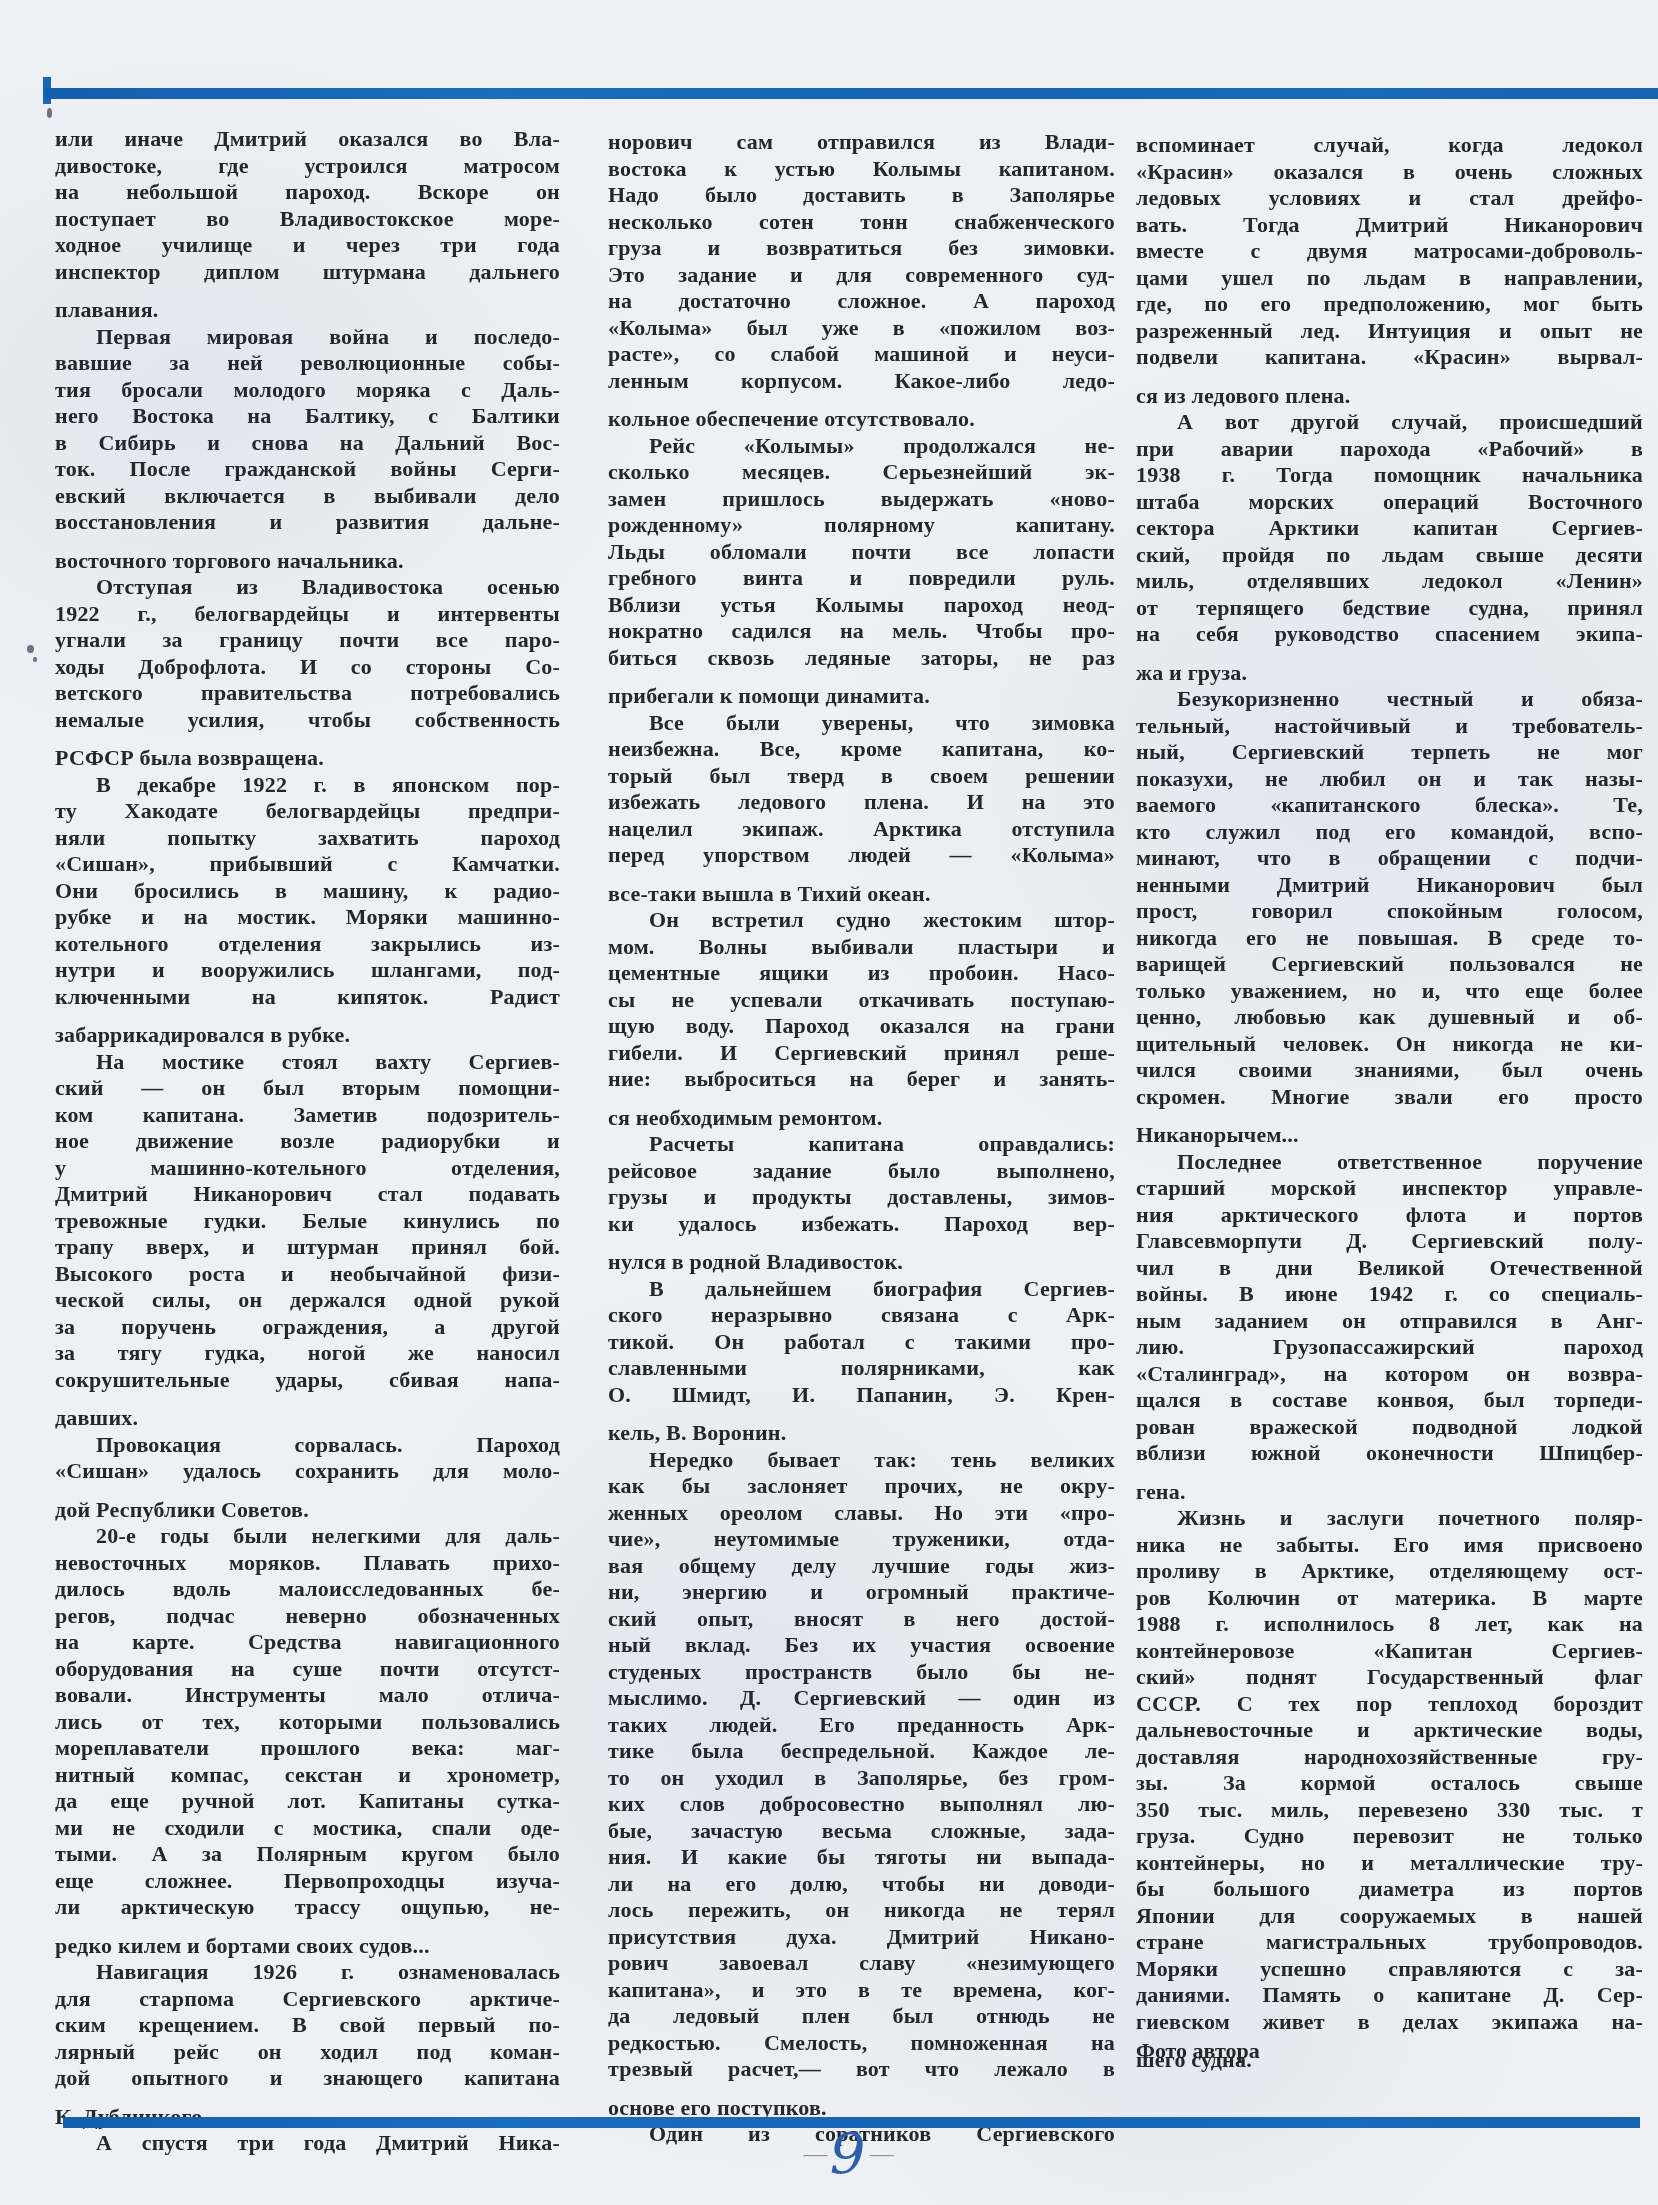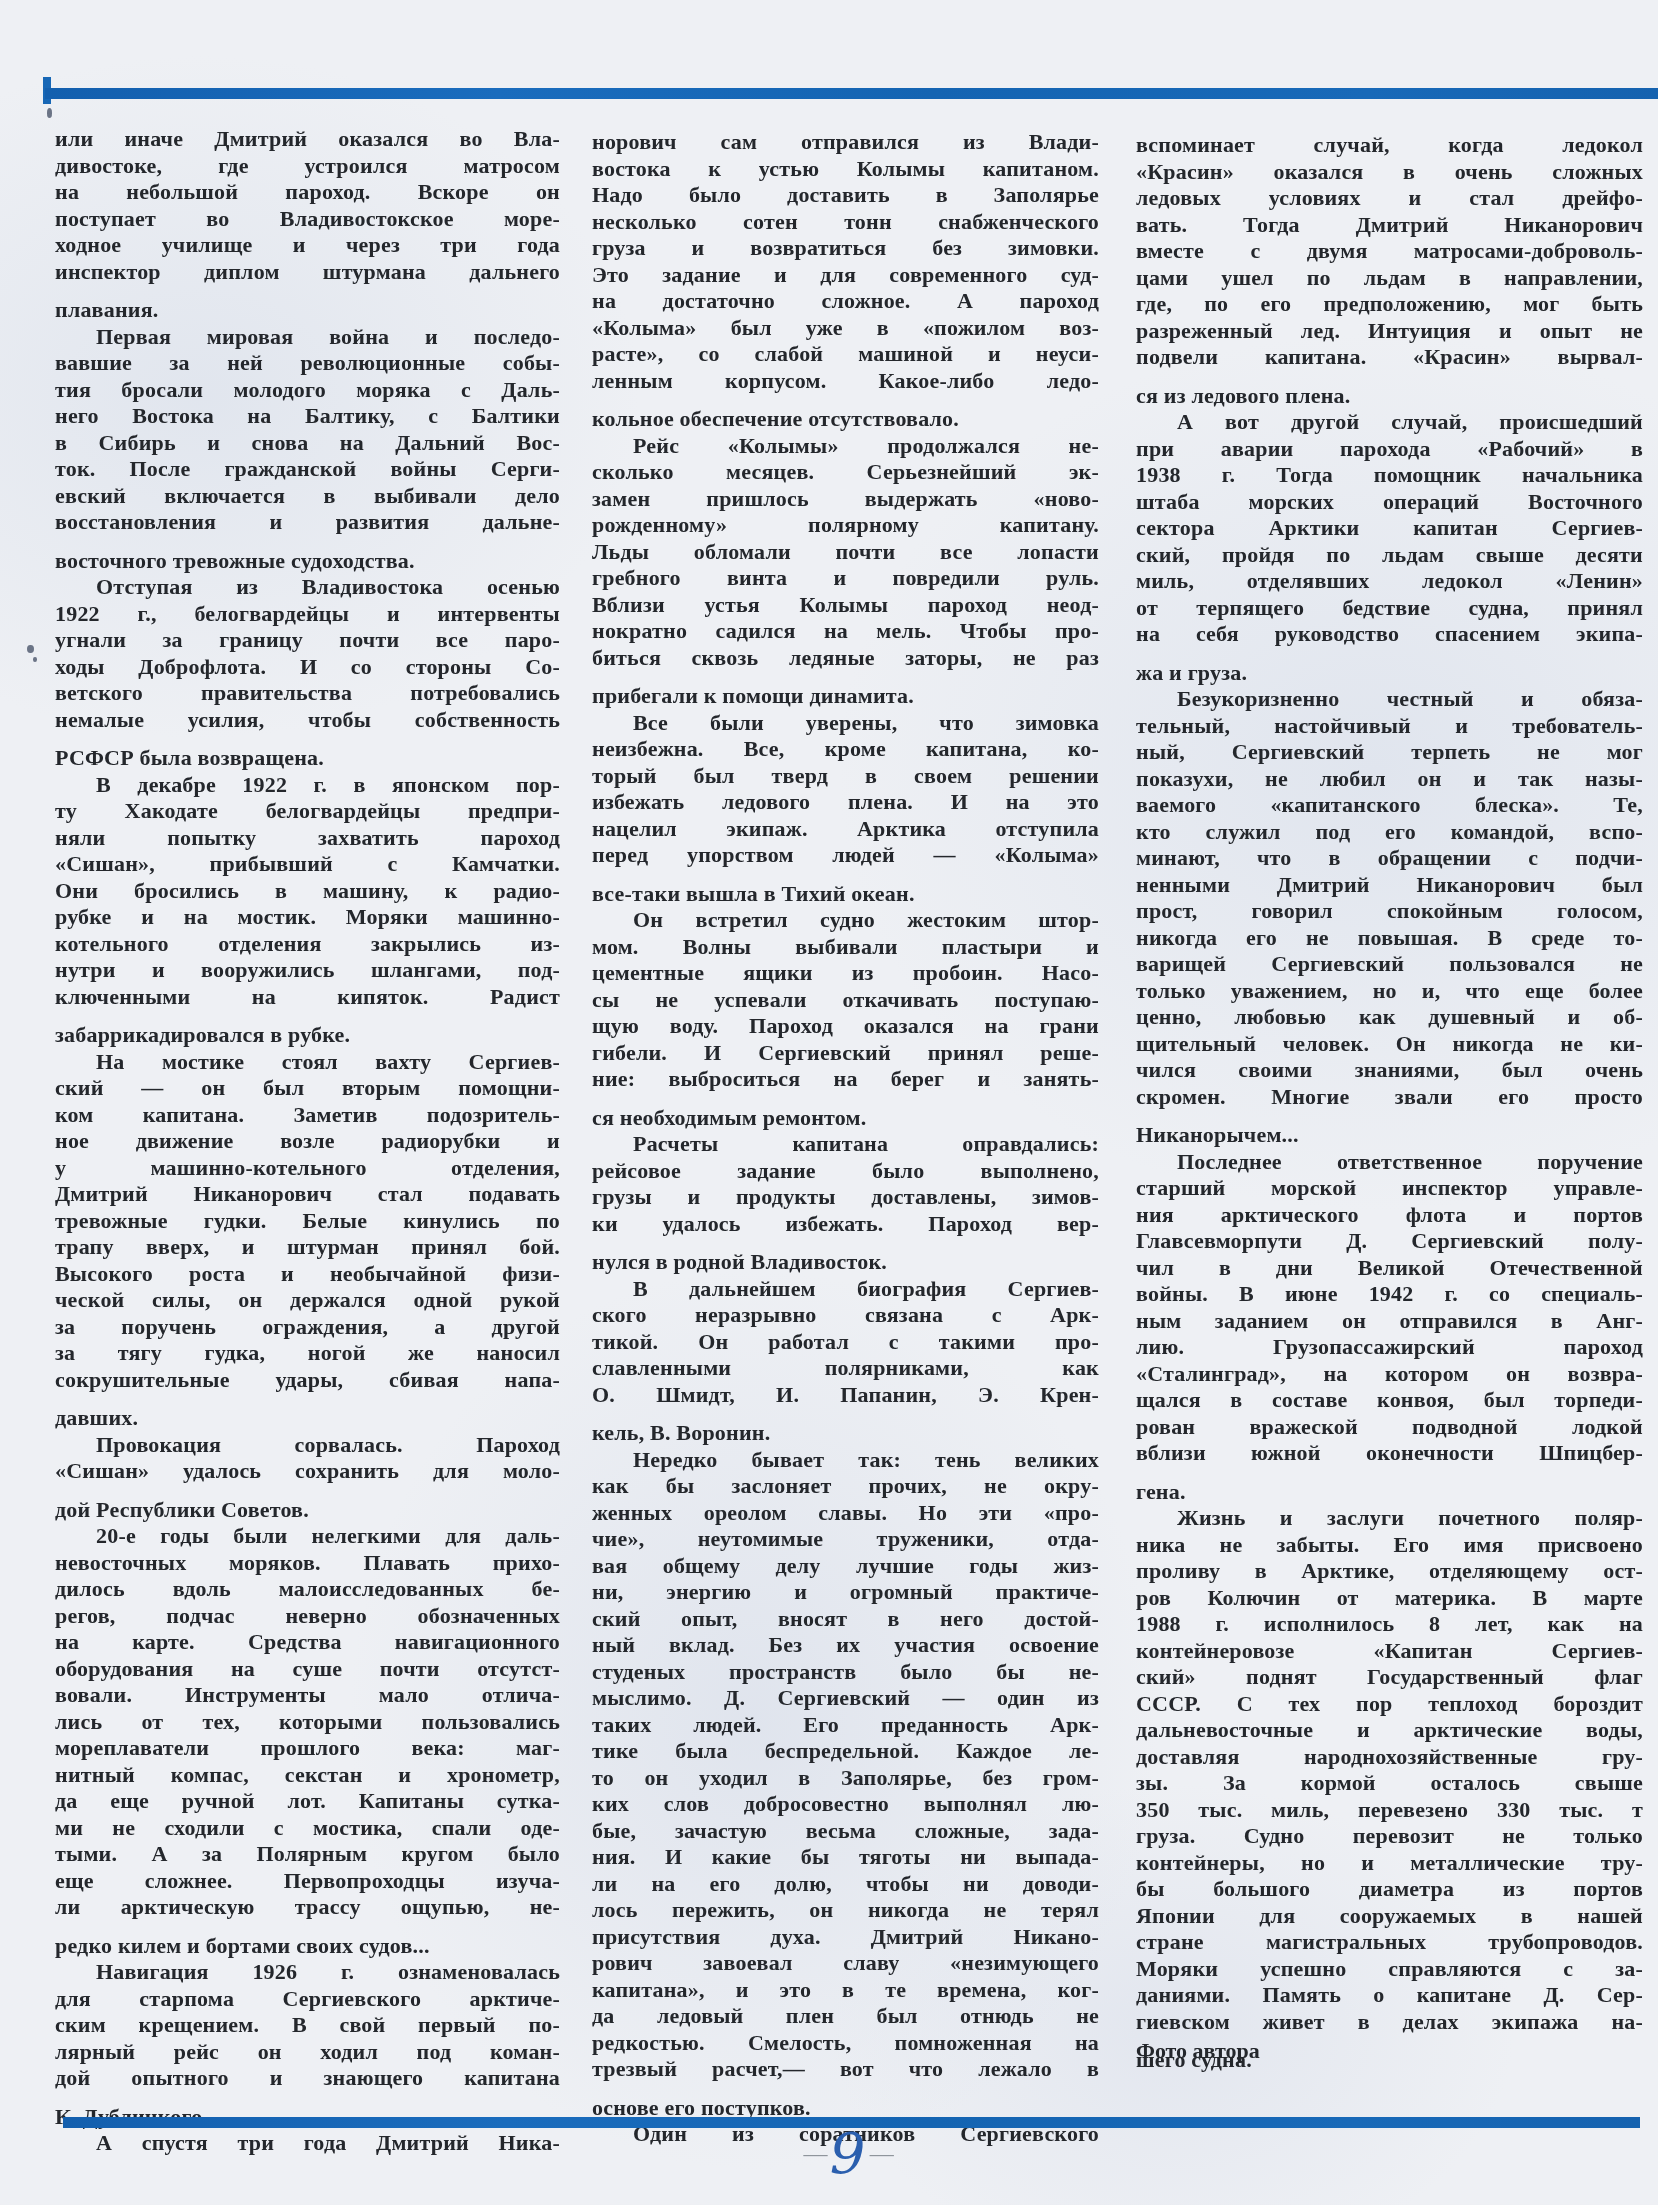--- a/index.html
+++ b/index.html
@@ -27,21 +27,21 @@
   .speck.s3{left:33px;top:657px;width:3.8px;height:4.5px;}
   .col{
     position:absolute;
     color:#24272c;
     font-weight:700;
     font-size:22px;
     line-height:26.5px;
     letter-spacing:0.2px;
   }
   .col.c1{left:55px;top:126px;width:505px;}
-  .col.c2{left:592px;top:129px;width:507px;}
+  .col.c2{left:608px;top:129px;width:507px;}
   .col.c3{left:1136px;top:132px;width:507px;}
   .line{text-align:justify;text-align-last:justify;}
   .line.last{text-align-last:left;margin-top:12px;}
   .line.ind{text-indent:41px;}
   .photo-credit{
     position:absolute;left:1136px;top:2038px;width:481px;
     text-align:left;color:#24272c;font-weight:700;font-size:22px;
   }
   .pagenum{
     position:absolute;left:18px;top:2126px;width:1659px;
@@ -76,21 +76,21 @@
       <div class="line">инспектор диплом штурмана дальнего</div>
       <div class="line last">плавания.</div>
       <div class="line ind">Первая мировая война и последо-</div>
       <div class="line">вавшие за ней революционные собы-</div>
       <div class="line">тия бросали молодого моряка с Даль-</div>
       <div class="line">него Востока на Балтику, с Балтики</div>
       <div class="line">в Сибирь и снова на Дальний Вос-</div>
       <div class="line">ток. После гражданской войны Серги-</div>
       <div class="line">евский включается в выбивали дело</div>
       <div class="line">восстановления и развития дальне-</div>
-      <div class="line last">восточного тревожные судоходства.</div>
+      <div class="line last">восточного торгового начальника.</div>
       <div class="line ind">Отступая из Владивостока осенью</div>
       <div class="line">1922 г., белогвардейцы и интервенты</div>
       <div class="line">угнали за границу почти все паро-</div>
       <div class="line">ходы Доброфлота. И со стороны Со-</div>
       <div class="line">ветского правительства потребовались</div>
       <div class="line">немалые усилия, чтобы собственность</div>
       <div class="line last">РСФСР была возвращена.</div>
       <div class="line ind">В декабре 1922 г. в японском пор-</div>
       <div class="line">ту Хакодате белогвардейцы предпри-</div>
       <div class="line">няли попытку захватить пароход</div>

